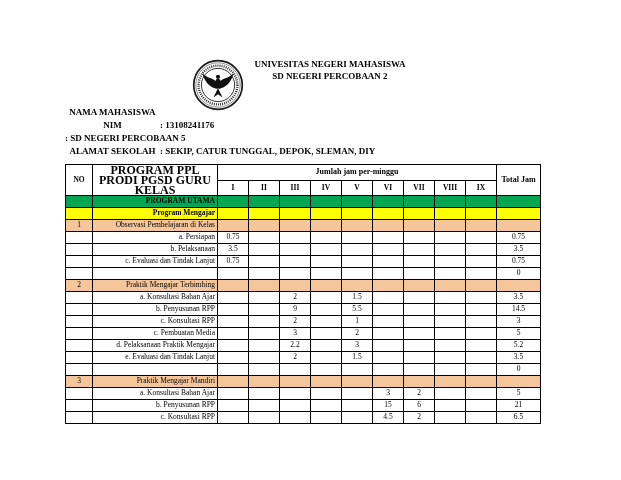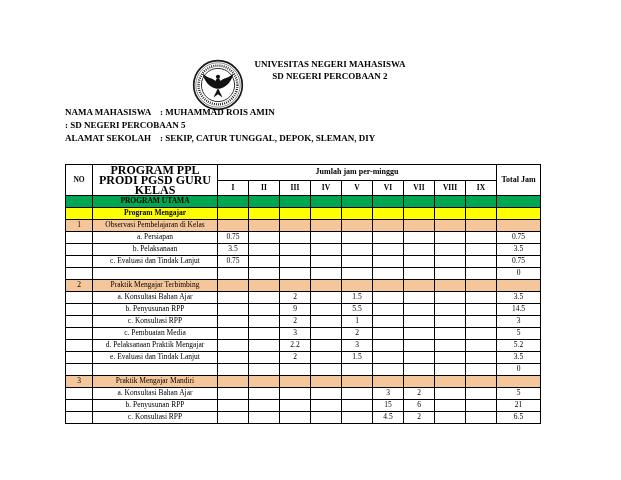--- a/index.html
+++ b/index.html
@@ -7,35 +7,35 @@
     width:621px;height:480px;position:relative;background:#ffffff;
     font-family:"Liberation Serif", serif;color:#000;overflow:hidden;
     --green:#00A651;--yellow:#FFFF00;--tan:#F6C69B;
   }
   .logo{position:absolute;left:192px;top:59px;}
   .title-block{
     position:absolute;left:244px;top:58px;width:172px;text-align:center;
     font-weight:bold;font-size:9px;line-height:12px;white-space:nowrap;
   }
   .info-block{position:absolute;left:65px;top:106px;font-size:9px;font-weight:bold;line-height:13px;}
-  .info-row{display:flex;}
+  .info-row{display:flex;text-align:center;}
   .info-label{width:95px;flex:0 0 95px;}
   table.matrix{
     position:absolute;left:65px;top:164px;width:475px;
     border-collapse:collapse;table-layout:fixed;
     font-size:7.5px;line-height:1.1;
   }
   .matrix th,.matrix td{border:1px solid #000;padding:0 2px;overflow:hidden;}
   .matrix{border:1.5px solid #000;}
   .matrix thead th{font-weight:bold;text-align:center;height:11px;padding:0 1px;white-space:normal;}
   .matrix thead th.c-prog-h{font-size:12px;line-height:10px;}
   .matrix thead th.c-total-h{font-size:8px;line-height:10px;}
   .matrix thead th.c-weeks-h{font-size:8px;}
   .matrix tbody td{height:11px;white-space:nowrap;}
-  .c-label{text-align:center;}
+  .c-label{text-align:right;}
   .c-no,.c-num{text-align:center;}
   .row-green td{background:var(--green);font-weight:bold;}
   .row-yellow td{background:var(--yellow);font-weight:bold;}
   .row-tan td{background:var(--tan);}
 </style>
 </head>
 <body style="--green: #00A651; --yellow: #FFFF00; --tan: #F6C69B;">
 
 <svg class="logo" width="52" height="52" viewBox="0 0 52 52">
   <circle cx="26" cy="26" r="24.3" fill="#ffffff" stroke="#1a1a1a" stroke-width="1.7"></circle>
@@ -50,21 +50,24 @@
 </svg>
 
 <div class="title-block">
   <div>UNIVESITAS NEGERI MAHASISWA</div>
   <div>SD NEGERI PERCOBAAN 2</div>
 </div>
 
 <div class="info-block">
   <div class="info-row">
     <span class="info-label">NAMA MAHASISWA</span>
-    <span>: MUHAMMAD ROIS AMIN</span>
+  </div>
+  <div class="info-row">
+    <span class="info-label">NIM</span>
+    <span>: 13108241176</span>
   </div>
   <div class="info-row">
     <span>: SD NEGERI PERCOBAAN 5</span>
   </div>
   <div class="info-row">
     <span class="info-label">ALAMAT SEKOLAH</span>
     <span>: SEKIP, CATUR TUNGGAL, DEPOK, SLEMAN, DIY</span>
   </div>
 </div>
 

